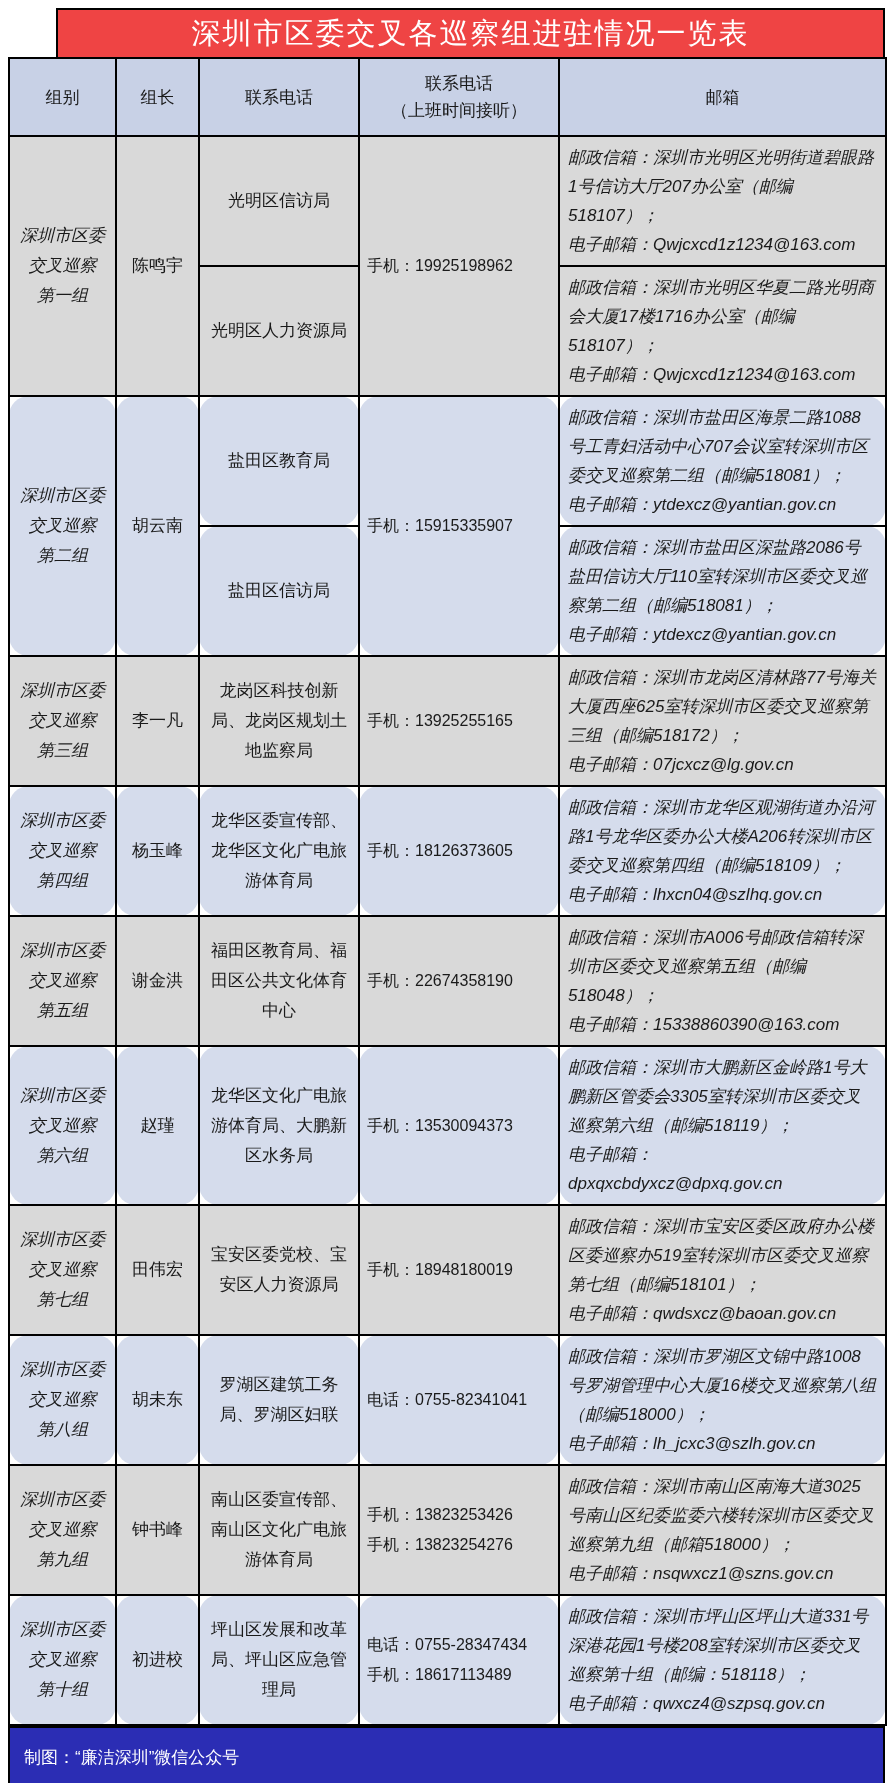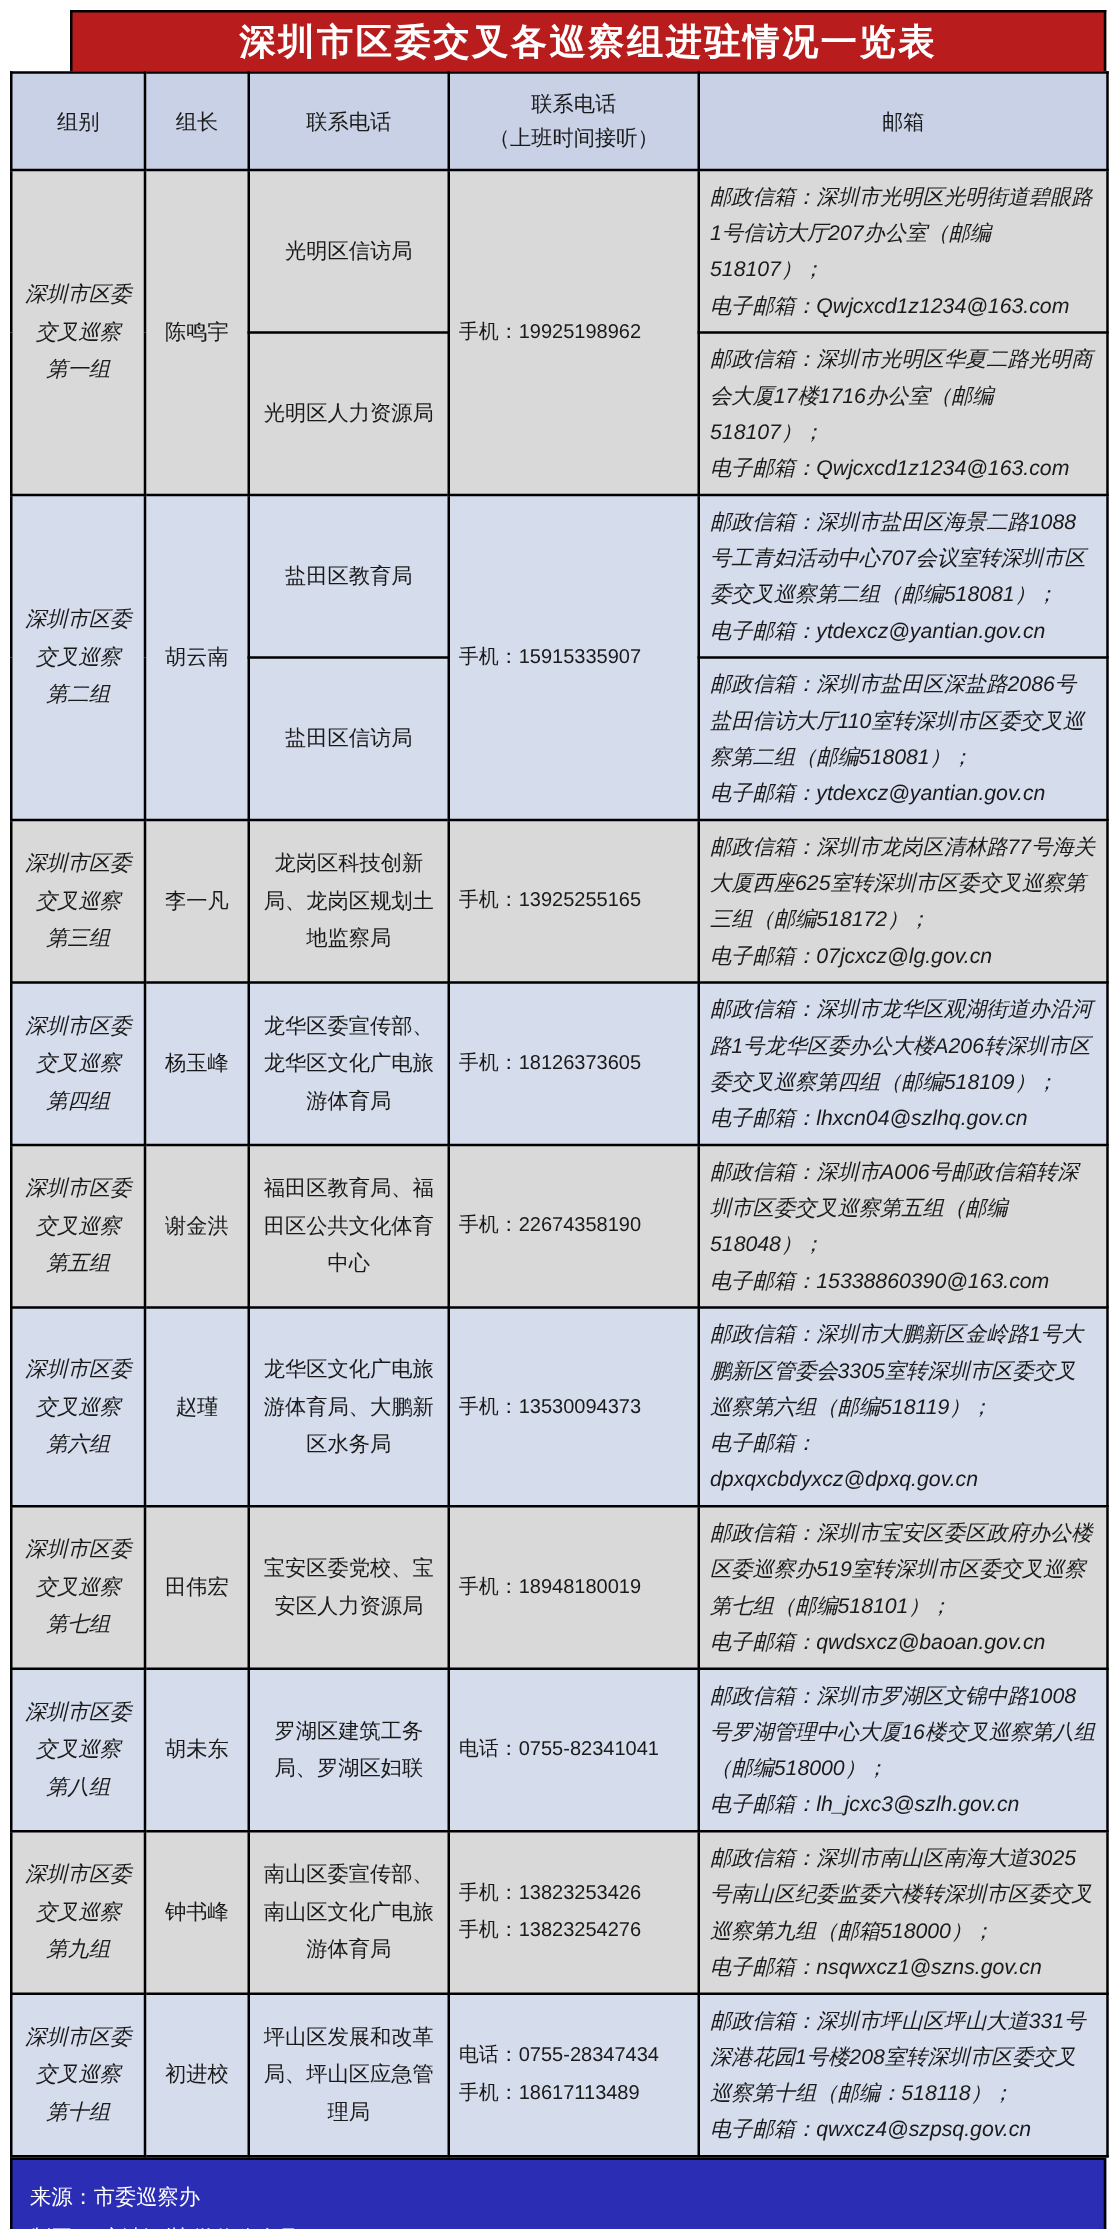--- a/index.html
+++ b/index.html
@@ -1,40 +1,40 @@
 <!DOCTYPE html>
 <html><head>
 <meta charset="utf-8">
 <style>
   html,body { margin:0; padding:0; background:#ffffff; }
   body { font-family:"Liberation Sans","DejaVu Sans",sans-serif; color:#1a1a1a; }
   .sheet { width:877px; margin:8px 0 0 8px; }
 
   .title {
-    background:#b91c1c; border:2px solid #000; border-bottom:none;
+    background:#ef4444; border:2px solid #000; border-bottom:none;
     height:47px; display:flex; align-items:center; justify-content:center;
-    color:#ffffff; font-size:29px; font-weight:bold; letter-spacing:2px;margin-left:48px;
+    color:#ffffff; font-size:29px; font-weight:normal; letter-spacing:2px;margin-left:48px;
   }
 
   table { border-collapse:collapse; width:100%; table-layout:fixed;padding-left:26px; }
   th,td { border:2px solid #000000; }
 
   thead th {
     background:#c8d1e6; height:74px; font-weight:normal; font-size:17px;
     text-align:center; vertical-align:middle; white-space:pre-line; line-height:27px;
   }
 
   td { font-size:17px; vertical-align:middle; }
   .c-group,.c-leader,.c-unit { text-align:center; line-height:30px; padding:4px 6px; }
   .c-group { white-space:pre-line;font-style:italic; }
   .c-phone { text-align:left; padding:4px 2px 4px 7px; font-size:16px; line-height:30px; white-space:pre-line; }
   .c-mail  { text-align:left; padding:6px 8px; line-height:29px; white-space:pre-line; overflow-wrap:break-word;font-style:italic; }
 
   tr.odd  td { background:#d9d9d9; }
-  tr.even td { background:#d5dcec; }
+  tr.even td { background:#d5dcec;border-radius:20px; }
 
   .rh-122{height:122px} .rh-124{height:124px} .rh-126{height:126px}
   .rh-127{height:127px} .rh-128{height:128px} .rh-130{height:130px} .rh-156{height:156px}
 
   .footer {
     background:#2b2db4; border:2px solid #000; box-sizing:border-box;
     height:91px; color:#ffffff; font-size:17px;
     padding:13px 0 0 14px; line-height:33px;
   }
 </style>
@@ -185,17 +185,16 @@
         <td class="c-phone">电话：0755-28347434
 手机：18617113489</td>
         <td class="c-mail">邮政信箱：深圳市坪山区坪山大道331号深港花园1号楼208室转深圳市区委交叉巡察第十组（邮编：518118）；
 电子邮箱：qwxcz4@szpsq.gov.cn</td>
       </tr>
 
     </tbody>
   </table>
 
   <div class="footer">
-    <div>来源：市委巡察办</div>
     <div>制图：“廉洁深圳”微信公众号</div>
   </div>
 
 </div>
 
 </body></html>

